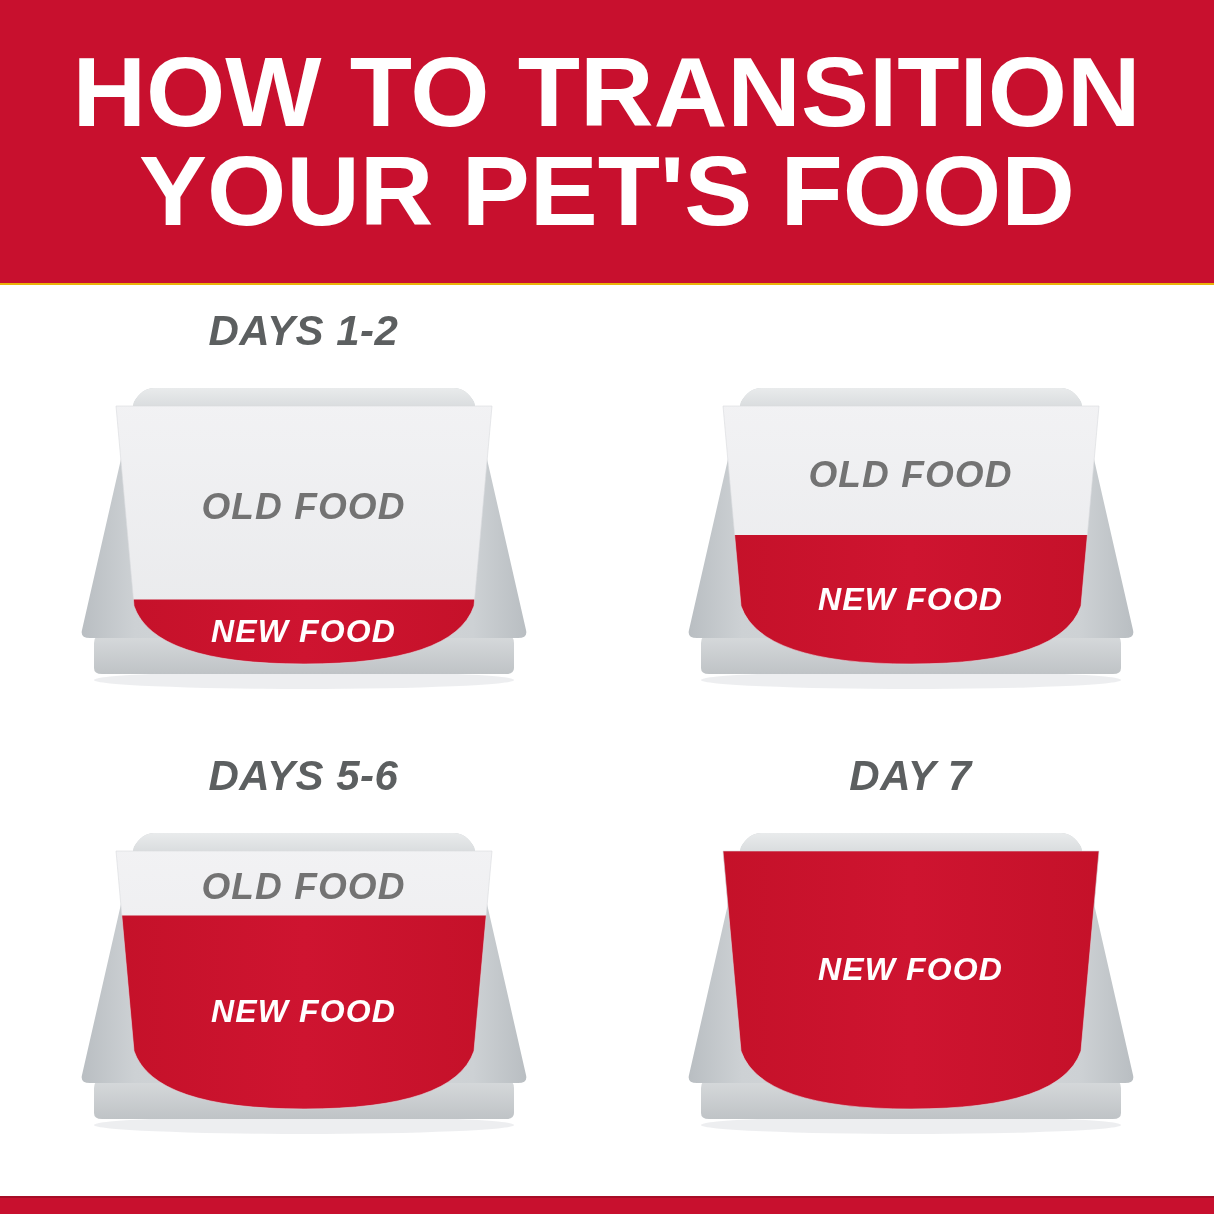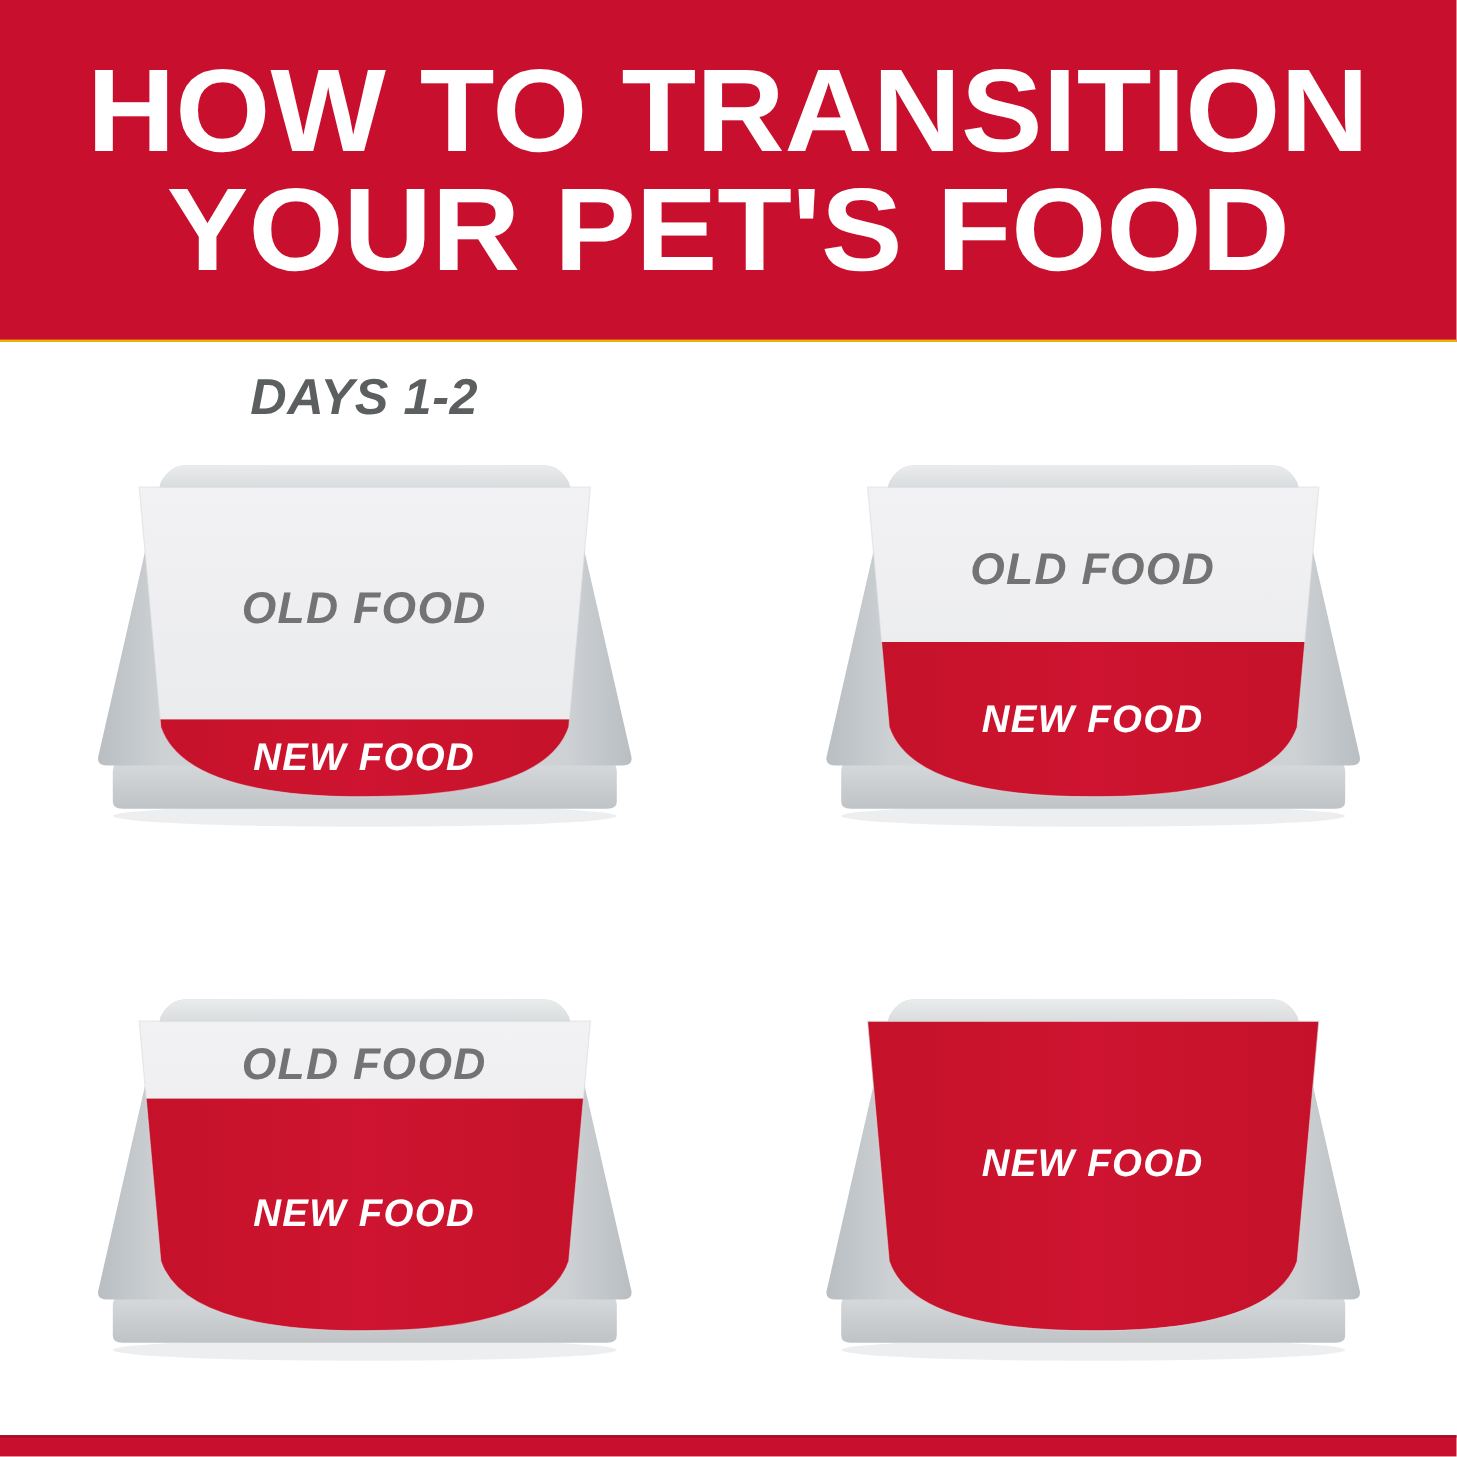--- a/index.html
+++ b/index.html
@@ -195,20 +195,21 @@
             <rect class="new-fill" x="0" y="167.0" width="500" height="163.0" fill="url(#newg1)"></rect>
           </g>
           <path d="M62,38 L438,38 L420,238 Q400,296 250,296 Q100,296 80,238 Z" fill="none" stroke="#d9dbdd" stroke-width="1" opacity="0.6"></path>
         </svg>
         <div class="food-label old-label lab-old" style="top: 87.5px;">OLD FOOD</div>
         <div class="food-label new-label lab-new" style="top: 214.5px;">NEW FOOD</div>
       </div>
     </div>
 
     <div class="cell c2">
+      <div class="step-label">DAYS 5-6</div>
       <div class="bowl-wrap">
         <svg class="bowl-svg" viewBox="0 0 500 330">
           <defs>
             <linearGradient id="bodyg2" x1="0" y1="0" x2="1" y2="0">
               <stop offset="0" stop-color="#B9BEC2"></stop>
                 <stop offset="0.12" stop-color="#CDD1D4"></stop>
               <stop offset="0.5" stop-color="#D8DBDD"></stop>
                 <stop offset="0.88" stop-color="#CDD1D4"></stop>
               <stop offset="1" stop-color="#B9BEC2"></stop>
             </linearGradient>
@@ -244,20 +245,21 @@
             <rect class="new-fill" x="0" y="102.5" width="500" height="227.5" fill="url(#newg2)"></rect>
           </g>
           <path d="M62,38 L438,38 L420,238 Q400,296 250,296 Q100,296 80,238 Z" fill="none" stroke="#d9dbdd" stroke-width="1" opacity="0.6"></path>
         </svg>
         <div class="food-label old-label lab-old" style="top: 55.25px;">OLD FOOD</div>
         <div class="food-label new-label lab-new" style="top: 182.25px;">NEW FOOD</div>
       </div>
     </div>
 
     <div class="cell c3">
+      <div class="step-label">DAY 7</div>
       <div class="bowl-wrap">
         <svg class="bowl-svg" viewBox="0 0 500 330">
           <defs>
             <linearGradient id="bodyg3" x1="0" y1="0" x2="1" y2="0">
               <stop offset="0" stop-color="#B9BEC2"></stop>
                 <stop offset="0.12" stop-color="#CDD1D4"></stop>
               <stop offset="0.5" stop-color="#D8DBDD"></stop>
                 <stop offset="0.88" stop-color="#CDD1D4"></stop>
               <stop offset="1" stop-color="#B9BEC2"></stop>
             </linearGradient>

